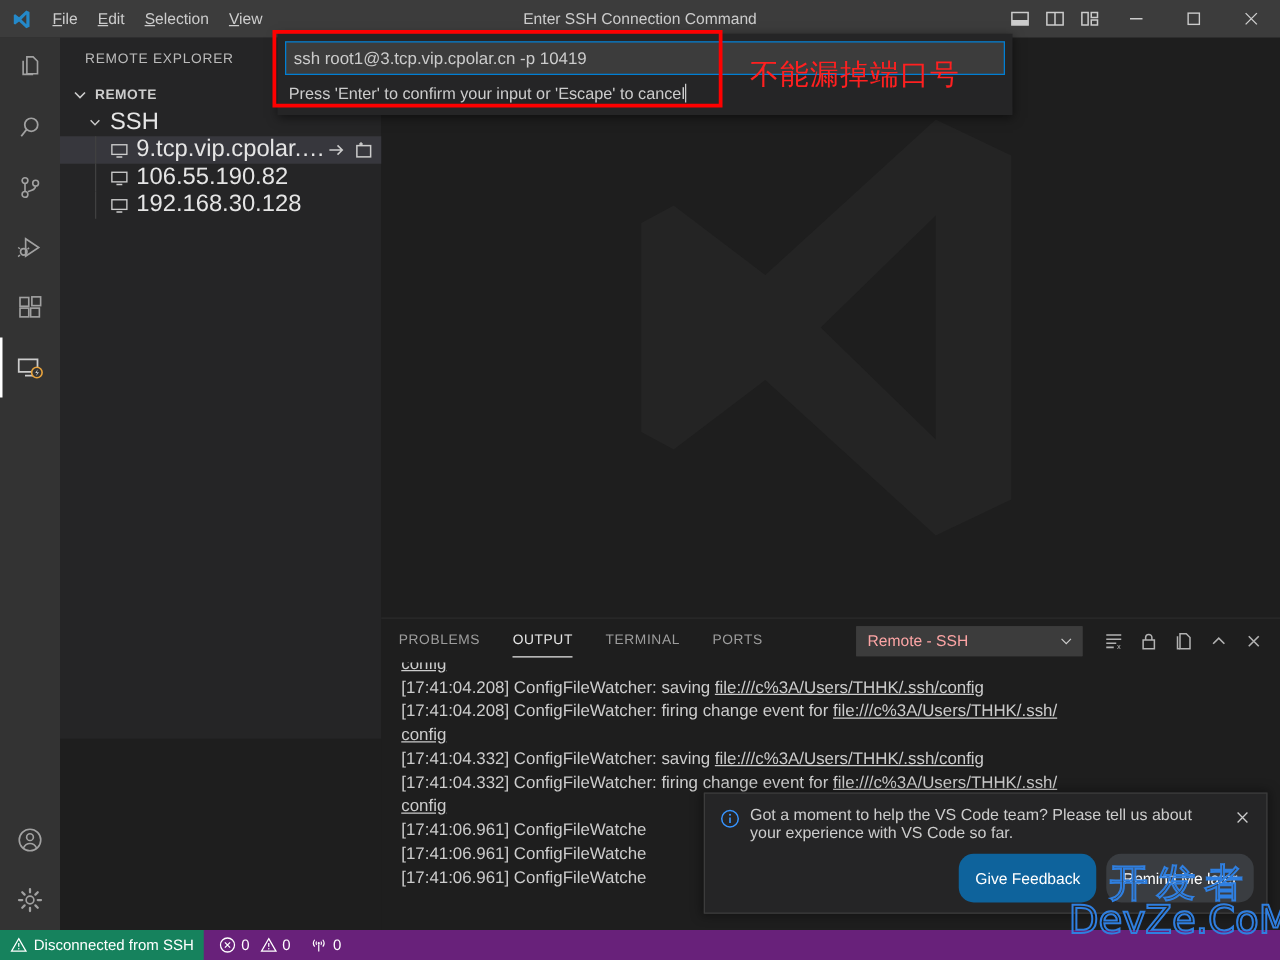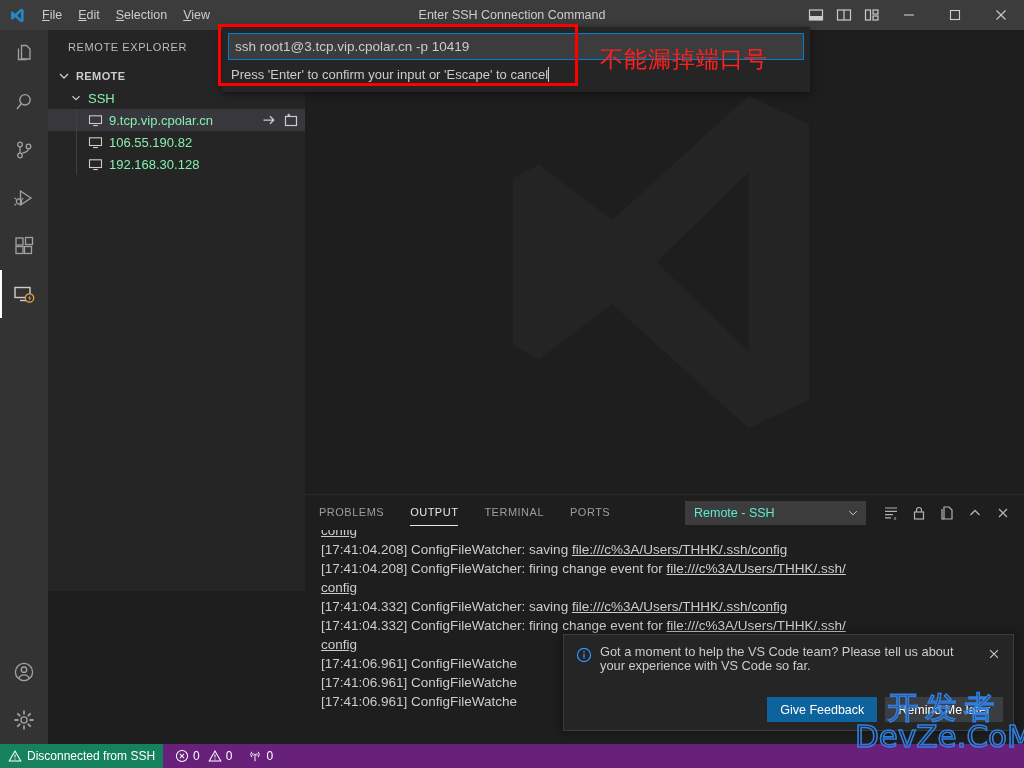--- a/index.html
+++ b/index.html
@@ -103,21 +103,21 @@
   .sb-section {
     height: 22px; display: flex; align-items: center;
     padding-left: 8px;
     font-size: 11px; font-weight: bold;
     letter-spacing: 0.4px;
     color: #cccccc;
     text-align: center;
   }
   .tree-row {
     height: 22px; display: flex; align-items: center;
-    font-size: 13px; color: #86efac;
+    font-size: 19px; color: #e5e5e5;
     position: relative;
     padding-right: 6px;
   }
   .tree-row.selected { background: #37373d; }
   .tree-row .twisty {
     width: 16px; display: flex; align-items: center; justify-content: center;
     flex: 0 0 16px;
   }
   .tree-row .label { white-space: nowrap; overflow: hidden; text-overflow: ellipsis; }
   .tree-actions {
@@ -172,21 +172,21 @@
   }
   .panel-actions {
     position: absolute; right: 8px; top: 0;
     height: 35px; display: flex; align-items: center; gap: 2px;
   }
   .output-select {
     height: 22px;
     min-width: 165px;
     background: #3c3c3c;
     border: 1px solid #3c3c3c;
-    color: #5eead4;
+    color: #fca5a5;
     font-size: 12.5px;
     display: flex; align-items: center;
     padding: 0 6px 0 8px;
     margin-right: 10px;
     justify-content: space-between;
   }
   .panel-icon {
     width: 26px; height: 26px;
     display: flex; align-items: center; justify-content: center;
     opacity: 0.85;
@@ -227,25 +227,26 @@
     color: #cccccc;
     padding-left: 4px;
     padding-right: 6px;
   }
   .nt-close { flex: 0 0 16px; padding-top: 2px; }
   .nt-buttons {
     position: absolute; right: 10px; bottom: 8px;
     display: flex; gap: 8px;
   }
   .nt-btn {
-    height: 25px;
+    height: 39px;
     padding: 0 13px;
     font-size: 12.5px;
     display: flex; align-items: center; justify-content: center;
     color: #ffffff;
+    border-radius: 12px;
   }
   .nt-btn.primary { background: #0e639c; }
   .nt-btn.secondary { background: #3a3d41; }
 
   
   .statusbar {
     position: absolute; left: 0; bottom: 0;
     width: 1024px; height: 24px;
     background: #68217a;
     display: flex; align-items: center;

